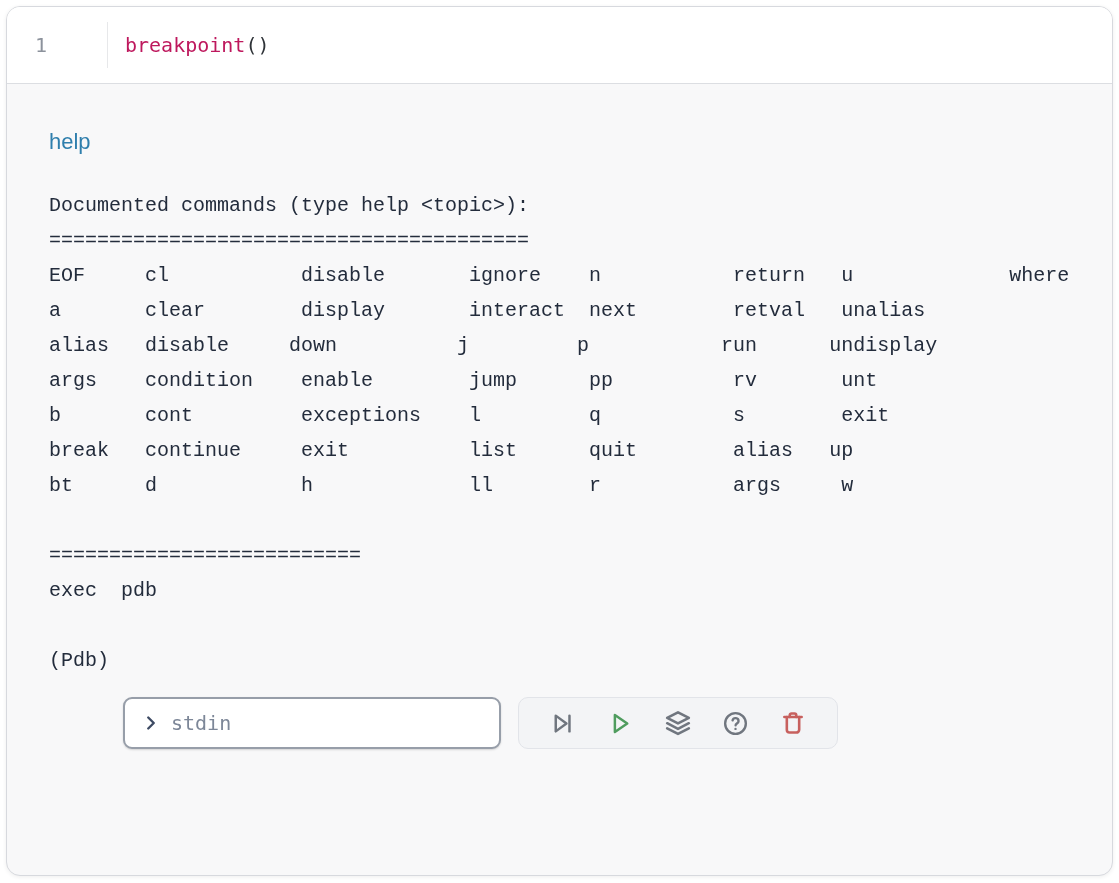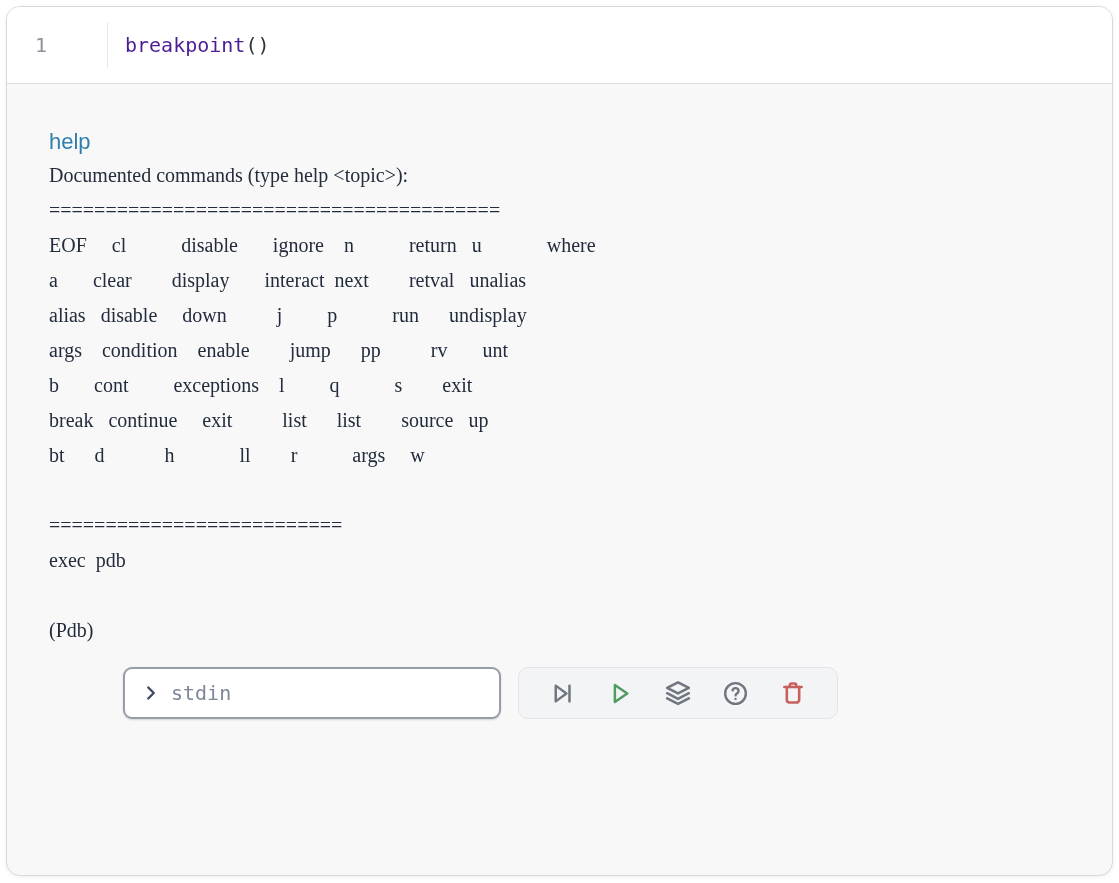--- a/index.html
+++ b/index.html
@@ -35,33 +35,34 @@
     width: 1px; height: 46px;
     background: #e7e8ea;
   }
   .code-line {
     margin-left: 17px;
     font-family: "DejaVu Sans Mono", "Liberation Mono", monospace;
     font-size: 20px;
     white-space: pre;
     cursor: text;
   }
-  .tok-name { color: #4c1d95; }
+  .tok-name { color: #be185d; }
   .tok-paren { color: #2f3338; }
 
   
   .console-body { padding: 0 30px 0 42px; }
   .echoed-input {
     margin-top: 42px;
     font-size: 22px;
     line-height: 32px;
     color: #2f7fad;
   }
   .console-output {
-    font-family: Liberation Serif, serif;
+    margin-top: 30px;
+    font-family: Liberation Mono, monospace;
     font-size: 20px;
     color: #232c3c;
   }
   .console-line {
     white-space: pre;
     height: 35px;
     line-height: 35px;
   }
 
   
@@ -128,21 +129,21 @@
   <div class="console-body">
     <div class="echoed-input">help</div>
     <div class="console-output">
         <div class="console-line">Documented commands (type help &lt;topic&gt;):</div>
         <div class="console-line">========================================</div>
         <div class="console-line">EOF     cl           disable       ignore    n           return   u             where</div>
         <div class="console-line">a       clear        display       interact  next        retval   unalias</div>
         <div class="console-line">alias   disable     down          j         p           run      undisplay</div>
         <div class="console-line">args    condition    enable        jump      pp          rv       unt</div>
         <div class="console-line">b       cont         exceptions    l         q           s        exit</div>
-        <div class="console-line">break   continue     exit          list      list        source   up</div>
+        <div class="console-line">break   continue     exit          list      quit        alias   up</div>
         <div class="console-line">bt      d            h             ll        r           args     w</div>
         <div class="console-line"></div>
         <div class="console-line">==========================</div>
         <div class="console-line">exec  pdb</div>
         <div class="console-line"></div>
         <div class="console-line">(Pdb)</div>
       </div>
 
     <div class="footer-row">
 

